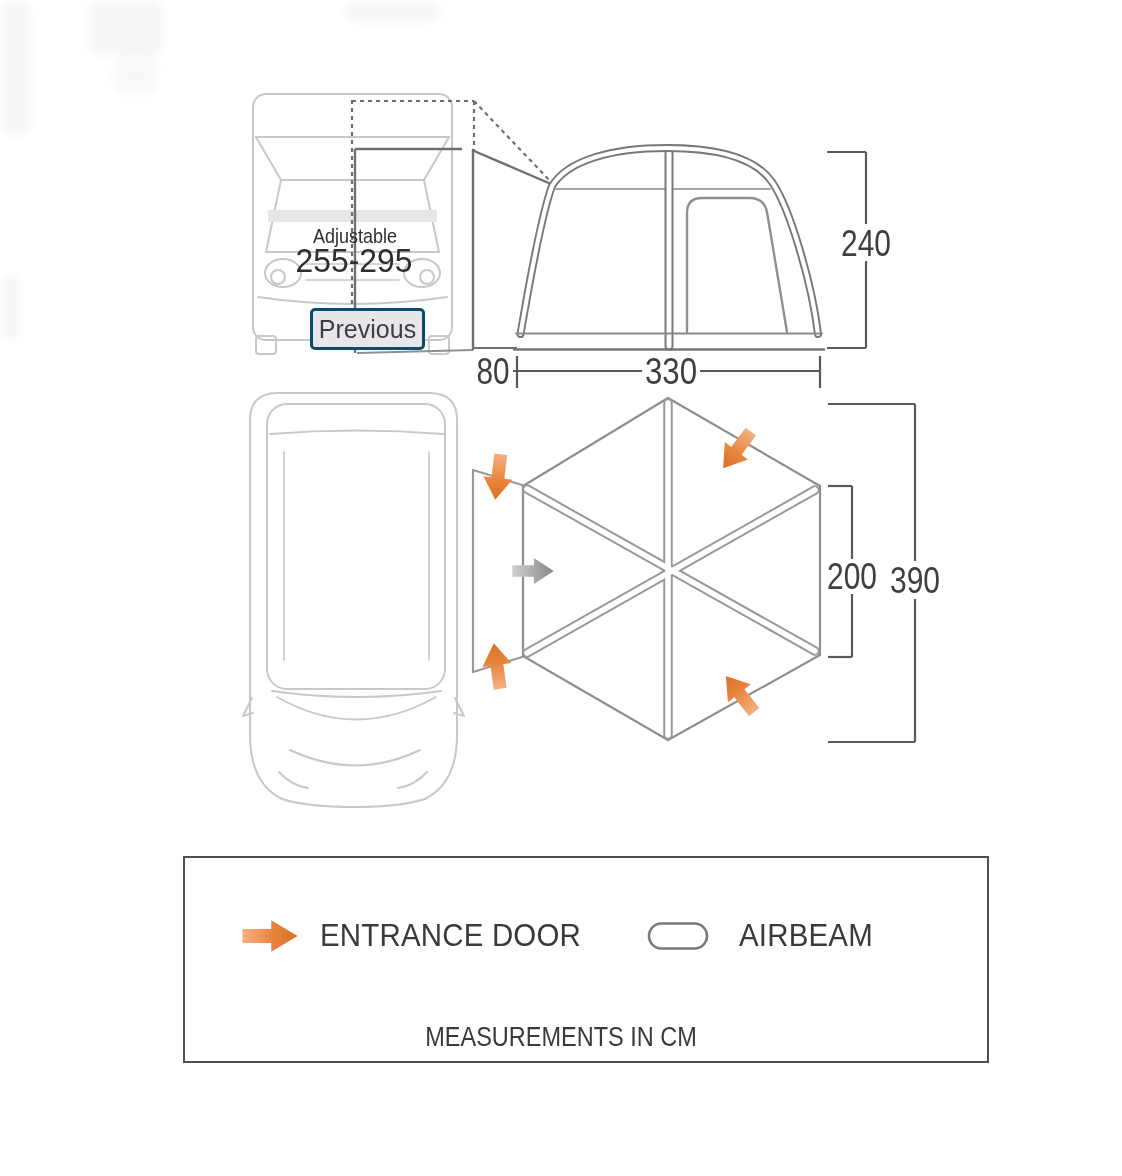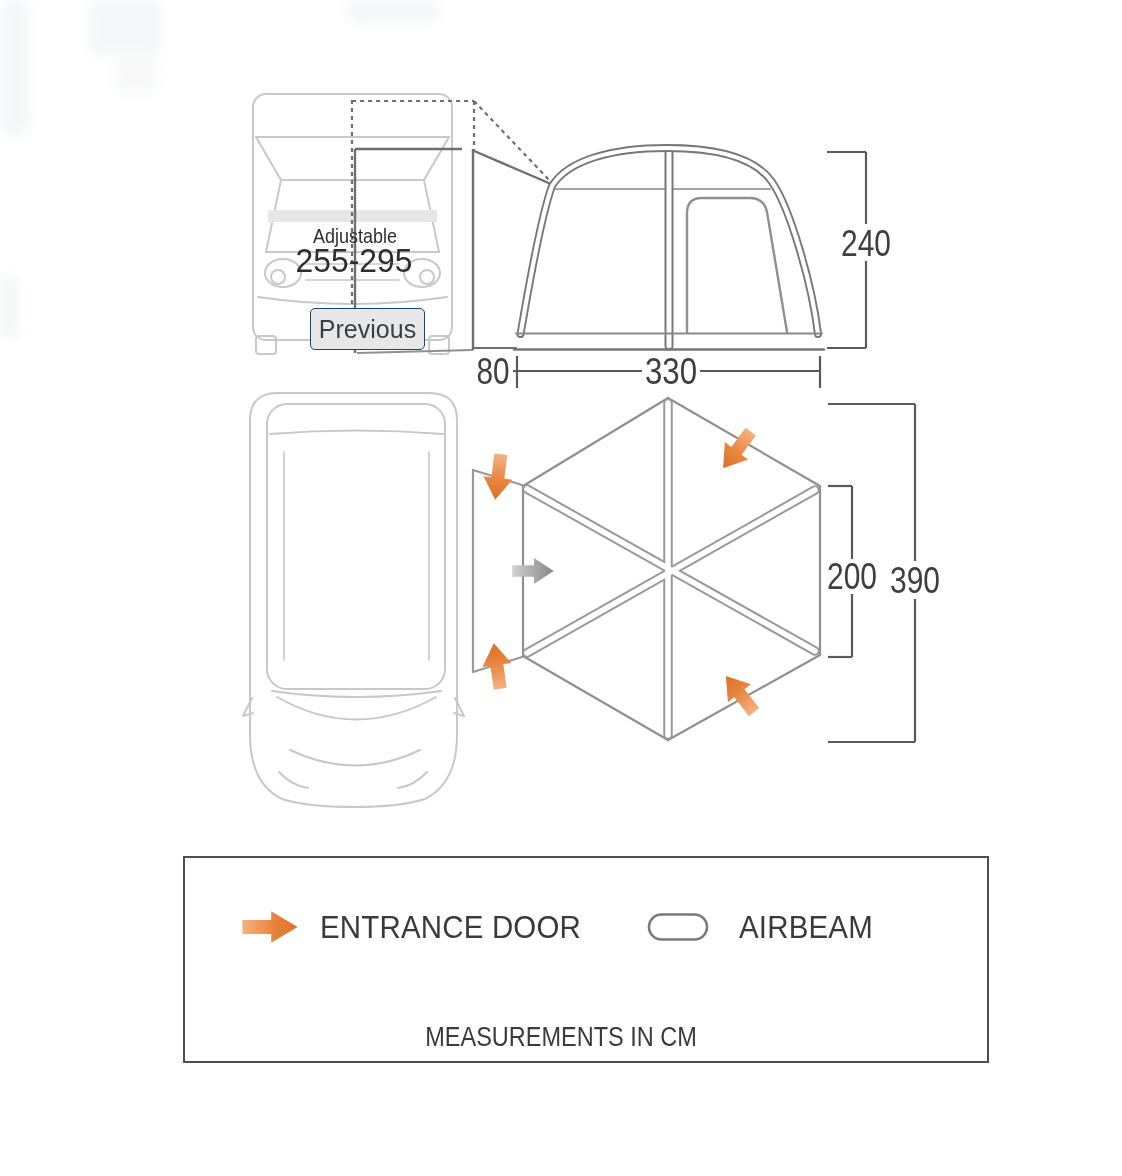--- a/index.html
+++ b/index.html
@@ -2,27 +2,27 @@
 <html><head>
 <meta charset="utf-8">
 <style>
   html,body{margin:0;padding:0;background:#fff;}
   #page{position:relative;width:1122px;height:1176px;background:#ffffff;overflow:hidden;
         font-family:"Liberation Sans","DejaVu Sans",sans-serif;}
   #diagram-svg{position:absolute;left:0;top:0;}
   .blob{position:absolute;background:#eef0f1;opacity:.55;border-radius:10px;filter:blur(4px);}
   
   #previous-btn{position:absolute;left:310px;top:308px;width:115px;height:42px;
-    background:#e7e7e9;border:1px solid #0c4a6e;border-radius:5px;
+    background:#e7e7e9;border:3px solid #0c4a6e;border-radius:5px;
     display:flex;align-items:center;justify-content:center;
     font-size:25px;color:#3c4043;cursor:pointer;box-sizing:border-box;}
   
   #legend-box{position:absolute;left:183px;top:856px;width:806px;height:207px;
     border:2.5px solid #4f4f4f;background:#fff;box-sizing:border-box;}
-  .legend-item{position:absolute;display:flex;}
+  .legend-item{position:absolute;display:flex;align-items:center;margin-top:8px;}
   .legend-label{font-size:31px;color:#3a3a3a;letter-spacing:.2px;
     transform:scaleX(.95);transform-origin:left center;white-space:nowrap;}
   #legend-footnote{position:absolute;left:0;right:0;top:1022px;text-align:center;
     font-size:27px;color:#3a3a3a;transform:scaleX(.87);transform-origin:center;}
   svg text{font-family:"Liberation Sans","DejaVu Sans",sans-serif;}
 </style>
 </head>
 <body>
 
 <div id="page">

